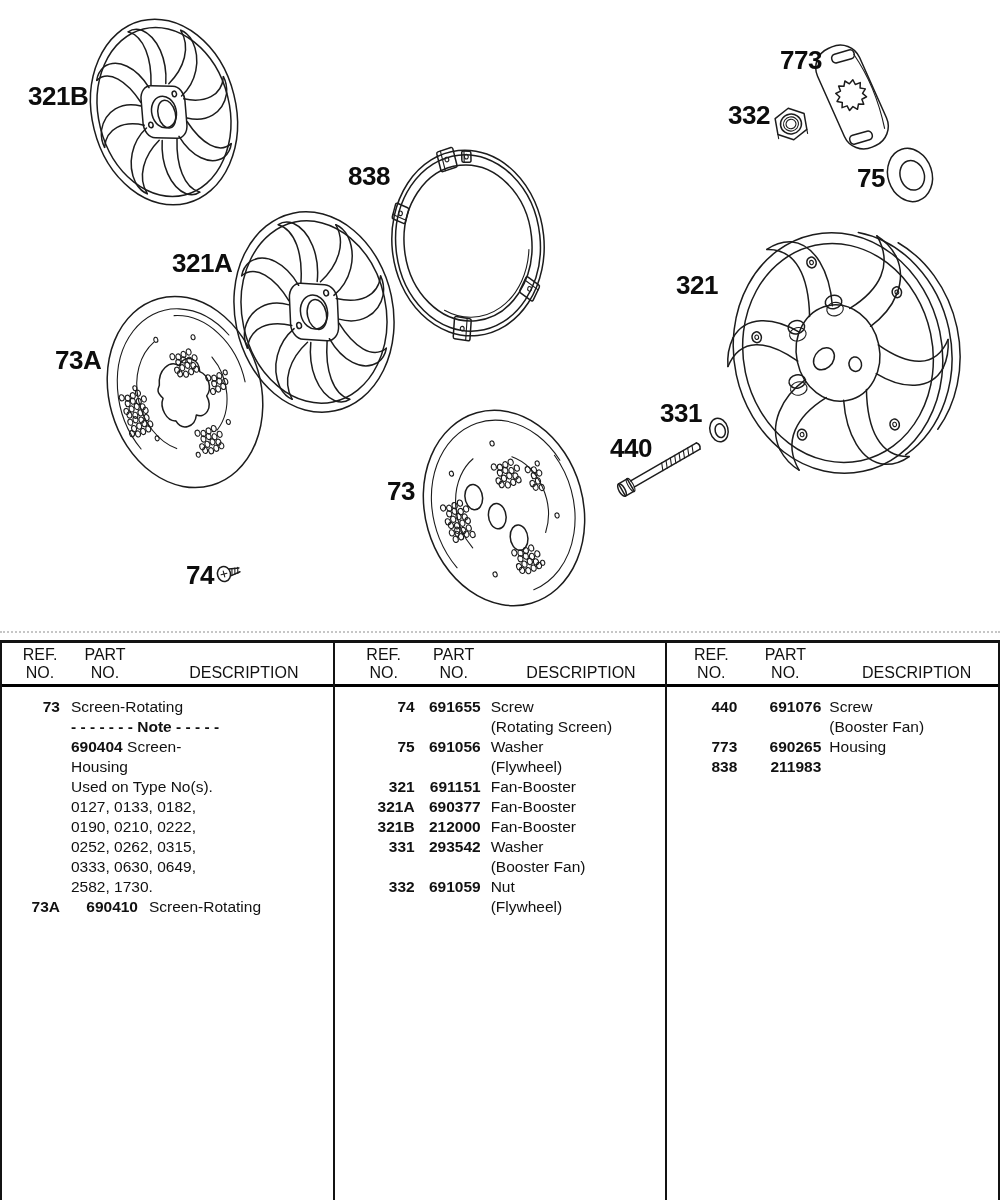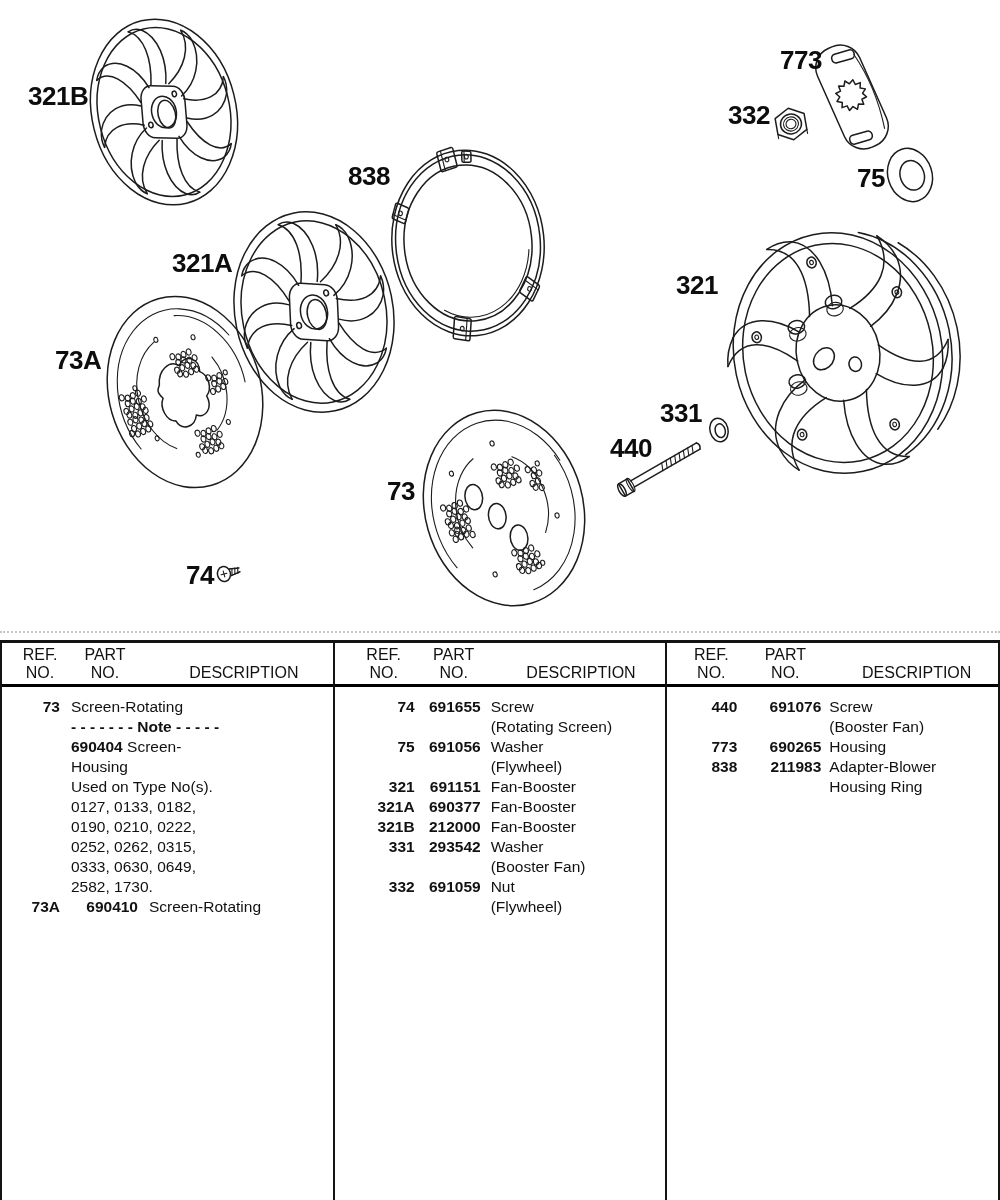--- a/index.html
+++ b/index.html
@@ -588,20 +588,16 @@
         <div class="trow">
           <span class="c-ref">773</span>
           <span class="c-part">690265</span>
           <div class="c-desc">
             <div class="dl"><span>Housing</span></div>
           </div>
         </div>
         <div class="trow">
           <span class="c-ref">838</span>
           <span class="c-part">211983</span>
-          <div class="c-desc">
-            <div class="dl"><span>Adapter-Blower</span></div>
-            <div class="dl"><span>Housing Ring</span></div>
-          </div>
         </div>
       </div>
   </div>
 </div>
 
 </body></html>

